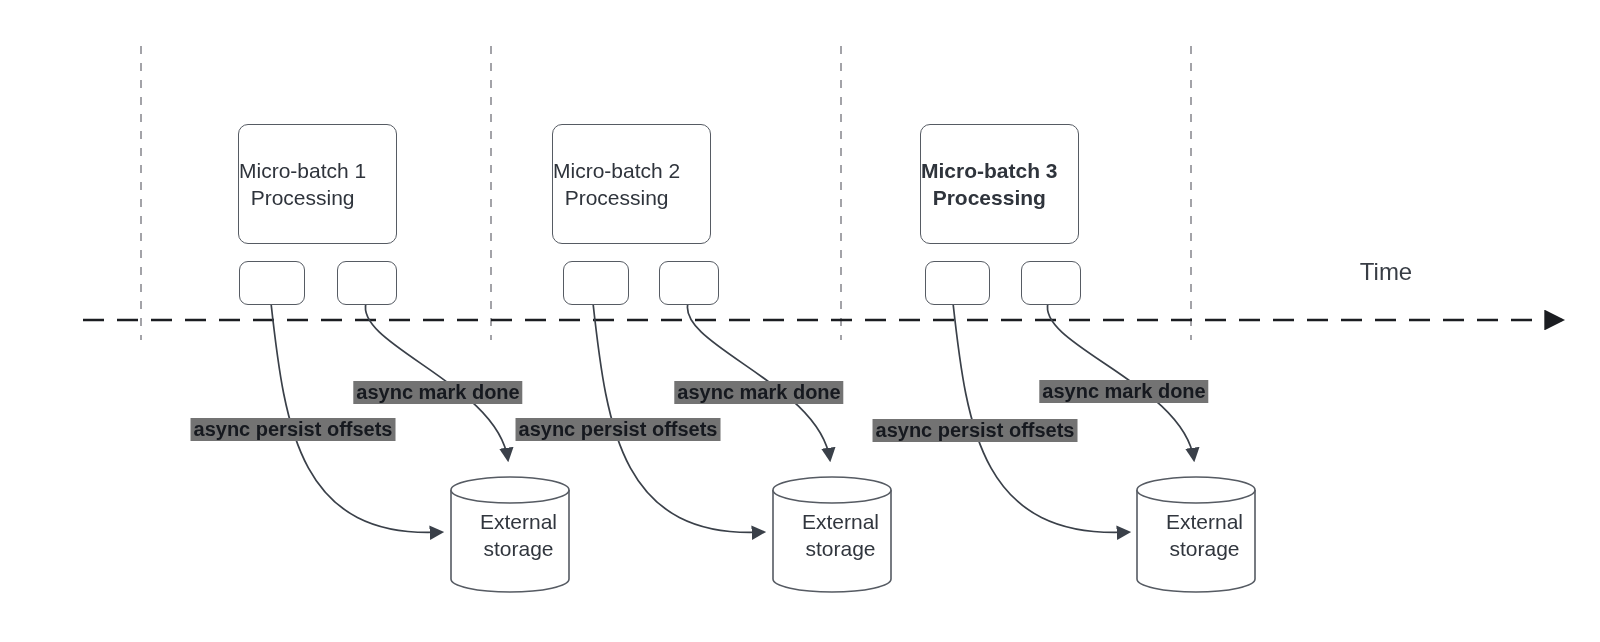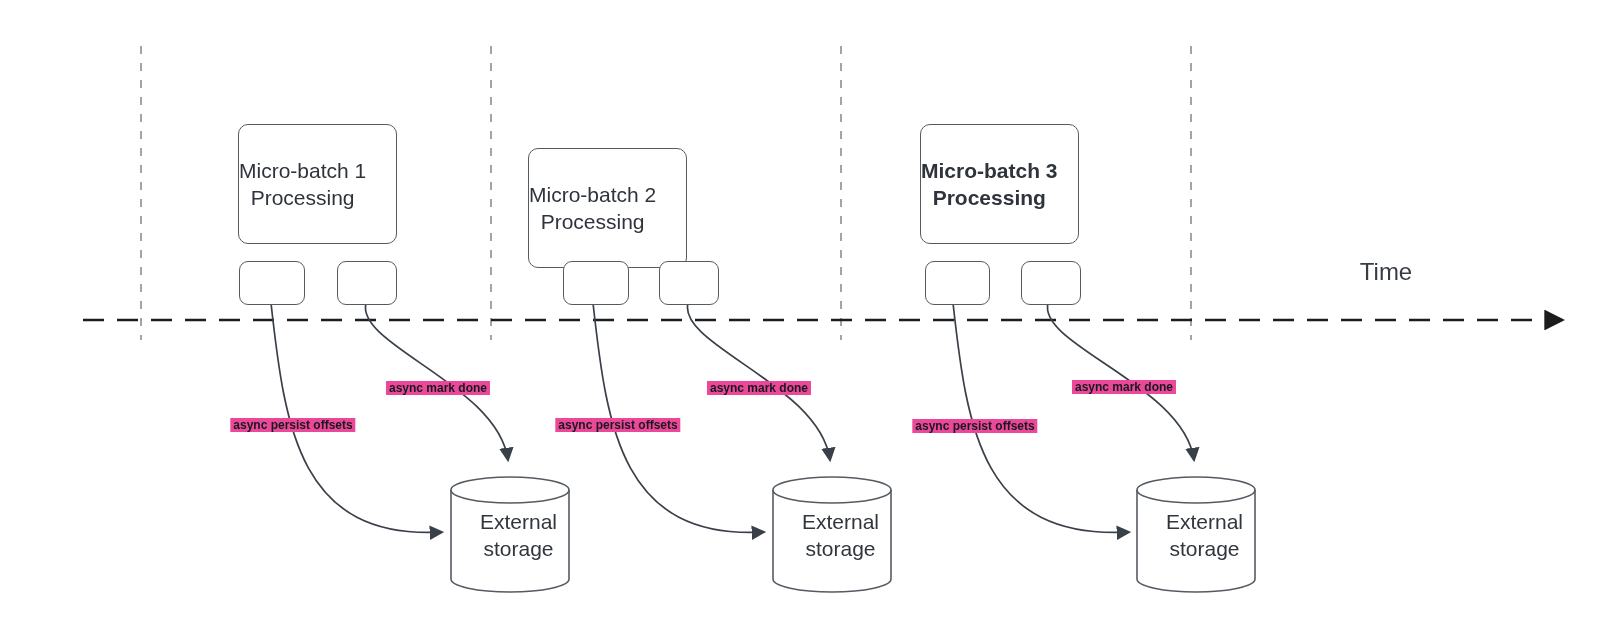--- a/index.html
+++ b/index.html
@@ -27,23 +27,23 @@
     position:absolute;
     height:42px;
     border:1.5px solid #565b63;
     border-radius:9px;
     background:#ffffff;
     top:261px;
   }
   .edge-label{
     position:absolute;
     transform:translateX(-50%);
-    font-size:12px;font-weight:bold;
+    font-size:20px;font-weight:bold;
     color:#16191f;
-    background:#ec4899;
+    background:#737373;
     padding:0 3px;
     white-space:nowrap;
   }
   .cyl-label{
     position:absolute;
     transform:translateX(-50%);
     width:120px;
     text-align:center;
     color:#31363e;
     font-size:21px;line-height:27px;padding-left:17px;
@@ -113,21 +113,21 @@
   </div>
   <div class="smallbox" style="left:239px;width:64px;"></div>
   <div class="smallbox" style="left:337px;width:58px;"></div>
   <div class="edge-label" style="left:293px;top:418px;">async persist offsets</div>
   <div class="edge-label" style="left:438px;top:381px;">async mark done</div>
   <div class="cyl-label" style="left:510px;top:508px;">
     <div>External</div>
     <div>storage</div>
   </div>
 
-  <div class="bigbox" style="left:528px;margin-top:24px;">
+  <div class="bigbox" style="left:552px;">
     <div>
       <div>Micro-batch 2</div>
       <div>Processing</div>
     </div>
   </div>
   <div class="smallbox" style="left:563px;width:64px;"></div>
   <div class="smallbox" style="left:659px;width:58px;"></div>
   <div class="edge-label" style="left:618px;top:418px;">async persist offsets</div>
   <div class="edge-label" style="left:759px;top:381px;">async mark done</div>
   <div class="cyl-label" style="left:832px;top:508px;">

